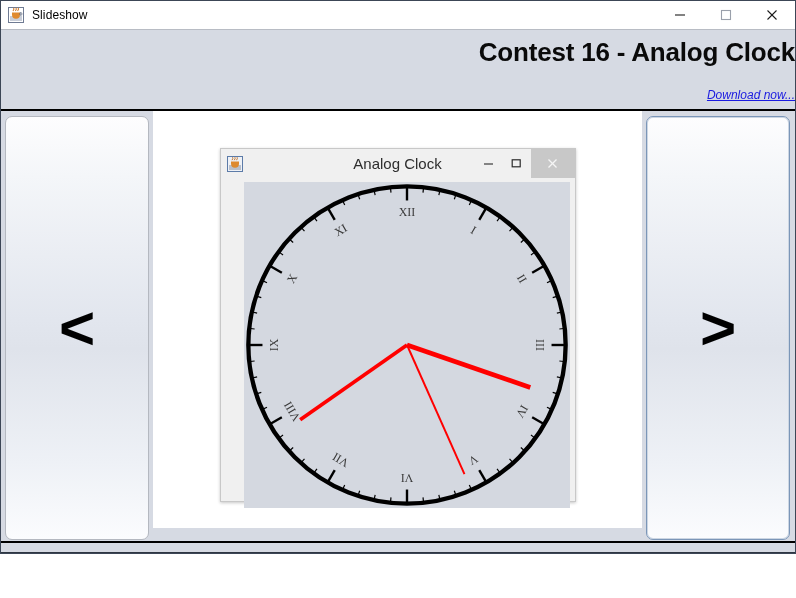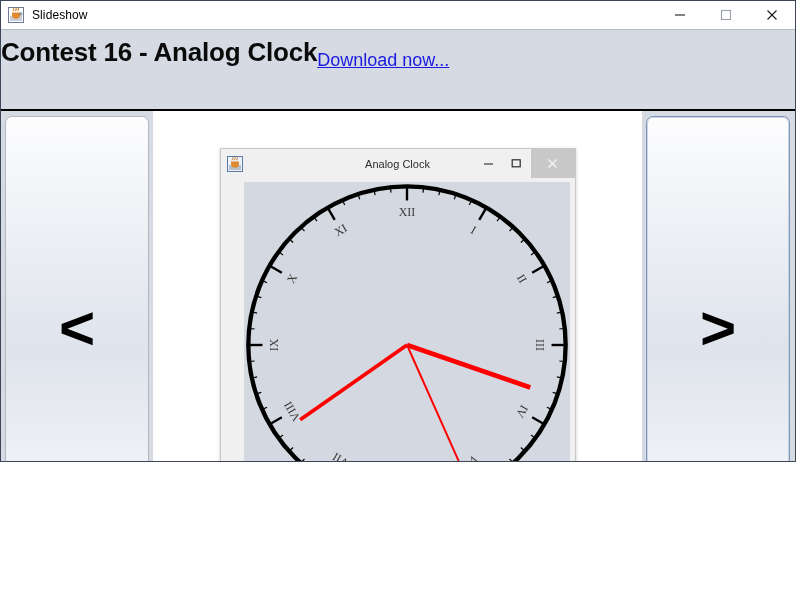--- a/index.html
+++ b/index.html
@@ -12,21 +12,21 @@
     width: 796px;
     height: 598px;
     font-family: "Liberation Sans", sans-serif;
     overflow: hidden;
   }
 
   
   #app-window {
     position: relative;
     width: 796px;
-    height: 462px;
+    height: 554px;
     box-sizing: border-box;
     border: 1px solid #3c4656;
     background: #0369a1;
     display: flex;
     flex-direction: column;
     overflow: hidden;
   }
 
   
   #titlebar {
@@ -66,41 +66,42 @@
   }
   .wctl svg { display: block; }
 
   
   #header-band {
     height: 81px;
     min-height: 81px;
     background: #d6dae3;
     border-bottom: 2px solid #000000;
     display: flex;
-    flex-direction: row;
-    align-items: flex-start;
+    flex-direction: column;
+    align-items: flex-end;
     justify-content: flex-start;
     padding-top: 8px;
     box-sizing: border-box;
   }
   #page-title {
     font-size: 26px;
     font-weight: bold;
     color: #0a0a0a;
     letter-spacing: -0.2px;
     line-height: 1.15;
     margin: 0;
     text-align: center;
   }
   #download-link {
-    margin-top: 12px;
-    font-size: 18px;
+    margin-top: 20px;
+    font-size: 12px;
     color: #1a1ae0;
     text-decoration: underline;
     cursor: pointer;
+    font-style: italic;
   }
 
   
   #body-area {
     flex: 1 1 auto;
     display: flex;
     align-items: flex-start;
     background: #d6dae3;
     position: relative;
     min-height: 0;
@@ -178,21 +179,21 @@
   #clock-app-icon {
     width: 16px;
     height: 16px;
     margin-left: 6px;
     flex: 0 0 auto;
   }
   #clock-title {
     position: absolute;
     left: 0; right: 0;
     text-align: center;
-    font-size: 11px;
+    font-size: 15px;
     color: #2d2d2d;
     pointer-events: none;
   }
   #clock-wctls {
     margin-left: auto;
     display: flex;
     align-items: stretch;
     height: 29px;
     z-index: 2;
   }

